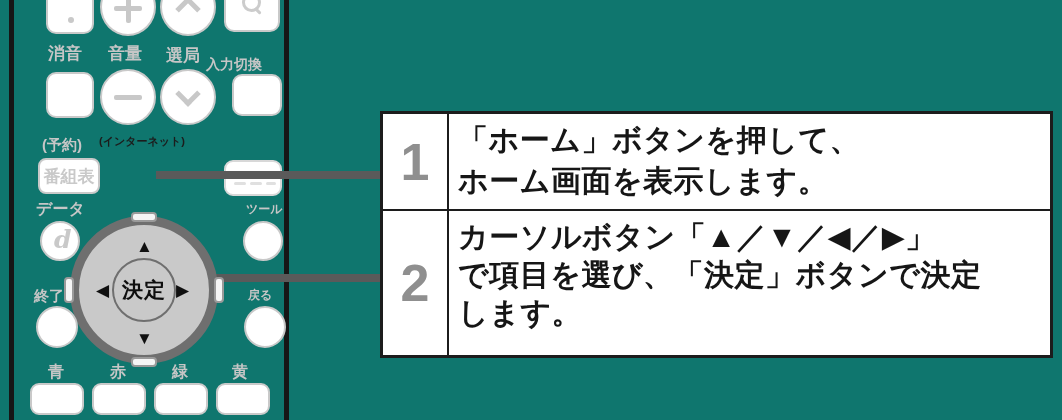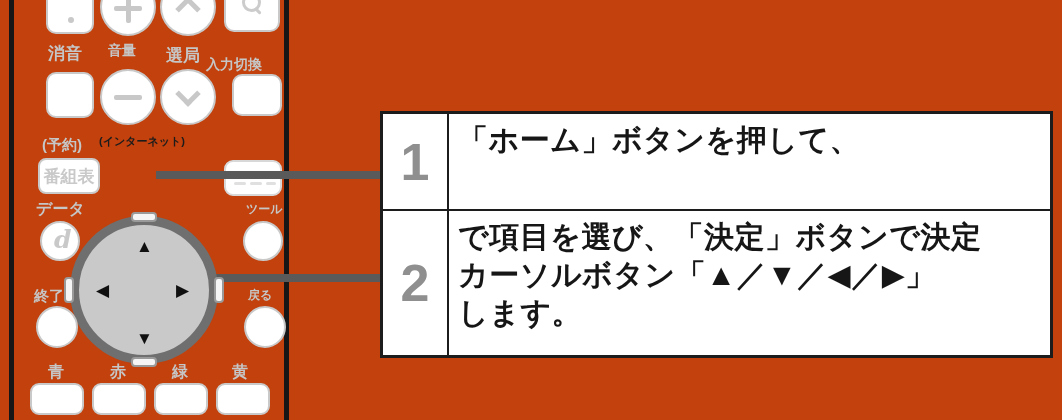--- a/index.html
+++ b/index.html
@@ -1,17 +1,17 @@
 <!DOCTYPE html>
 <html><head>
 <meta charset="utf-8">
 <style>
   html,body{margin:0;padding:0;background:#fff;}
   .screen{
-    position:relative;width:1062px;height:420px;background:#c2410c;overflow:hidden;
+    position:relative;width:1062px;height:420px;background:#0f766e;overflow:hidden;
     font-family:"Liberation Sans","DejaVu Sans",sans-serif;
   }
   
   .edge{position:absolute;top:0;width:5px;height:420px;background:#161616;}
   .edge.left{left:9px;}
   .edge.right{left:284px;}
 
   
   .fbtn{position:absolute;border:2px solid #c9c9c9;background:#fff;box-sizing:border-box;}
   .rsq{border-radius:10px;}
@@ -93,21 +93,21 @@
     <span class="bar-v" style="left:24px;top:14px;width:5px;height:29px;"></span>
   </div>
   <div class="fbtn rcir" style="left:160px;top:-22px;width:56px;height:58px;">
     <span class="chev up" style="left:17px;top:20px;"></span>
   </div>
   <div class="fbtn rsq" style="left:224px;top:-18px;width:56px;height:50px;">
     <span class="mag" style="left:16px;top:9px;"></span>
   </div>
 
   <div class="flabel" style="left:48px;top:42px;font-size:17px;">消音</div>
-  <div class="flabel" style="left:108px;top:42px;font-size:14px;">音量</div>
+  <div class="flabel" style="left:108px;top:42px;font-size:17px;">音量</div>
   <div class="flabel" style="left:166px;top:44px;font-size:17px;">選局</div>
   <div class="flabel" style="left:206px;top:56px;font-size:14px;">入力切換</div>
 
   <div class="fbtn rsq" style="left:46px;top:72px;width:48px;height:46px;"></div>
   <div class="fbtn rcir" style="left:100px;top:69px;width:56px;height:56px;">
     <span class="bar-h" style="left:12px;top:24px;width:28px;height:5px;"></span>
   </div>
   <div class="fbtn rcir" style="left:160px;top:69px;width:56px;height:56px;">
     <span class="chev down" style="left:17px;top:14px;"></span>
   </div>
@@ -140,45 +140,49 @@
 
   <div class="dpad"></div>
   <div class="tab" style="left:131px;top:212px;width:26px;height:10px;"></div>
   <div class="tab" style="left:131px;top:357px;width:26px;height:10px;"></div>
   <div class="tab" style="left:64px;top:277px;width:10px;height:26px;"></div>
   <div class="tab" style="left:214px;top:277px;width:10px;height:26px;"></div>
   <div class="dpad-arrow" style="left:136px;top:238px;">▲</div>
   <div class="dpad-arrow" style="left:136px;top:330px;">▼</div>
   <div class="dpad-arrow" style="left:96px;top:282px;">◀</div>
   <div class="dpad-arrow" style="left:176px;top:282px;">▶</div>
+  <div class="ok-btn">
+    <span>決定</span>
+  </div>
 
   <div class="flabel" style="left:34px;top:287px;font-size:15px;">終了</div>
   <div class="fbtn rcir" style="left:36px;top:306px;width:42px;height:42px;"></div>
   <div class="flabel" style="left:248px;top:287px;font-size:12px;">戻る</div>
   <div class="fbtn rcir" style="left:244px;top:306px;width:42px;height:42px;"></div>
 
   <div class="flabel" style="left:48px;top:362px;font-size:16px;">青</div>
   <div class="flabel" style="left:110px;top:362px;font-size:16px;">赤</div>
   <div class="flabel" style="left:172px;top:362px;font-size:16px;">緑</div>
   <div class="flabel" style="left:232px;top:362px;font-size:16px;">黄</div>
   <div class="fbtn" style="left:30px;top:383px;width:54px;height:32px;border-radius:9px;"></div>
   <div class="fbtn" style="left:92px;top:383px;width:54px;height:32px;border-radius:9px;"></div>
   <div class="fbtn" style="left:154px;top:383px;width:54px;height:32px;border-radius:9px;"></div>
   <div class="fbtn" style="left:216px;top:383px;width:54px;height:32px;border-radius:9px;"></div>
 
   <div class="steps">
     <div class="step-row r1">
       <div class="step-num">1</div>
       <div class="step-text">
         <div>「ホーム」ボタンを押して、</div>
+        <div>ホーム画面を表示します。</div>
       </div>
     </div>
     <div class="step-row r2">
       <div class="step-num">2</div>
       <div class="step-text">
+        <div>カーソルボタン「▲／▼／◀／▶」</div>
         <div>で項目を選び、「決定」ボタンで決定</div>
-        <div>カーソルボタン「▲／▼／◀／▶」</div>
         <div>します。</div>
       </div>
     </div>
   </div>
 
 </div>
 
 </body></html>

